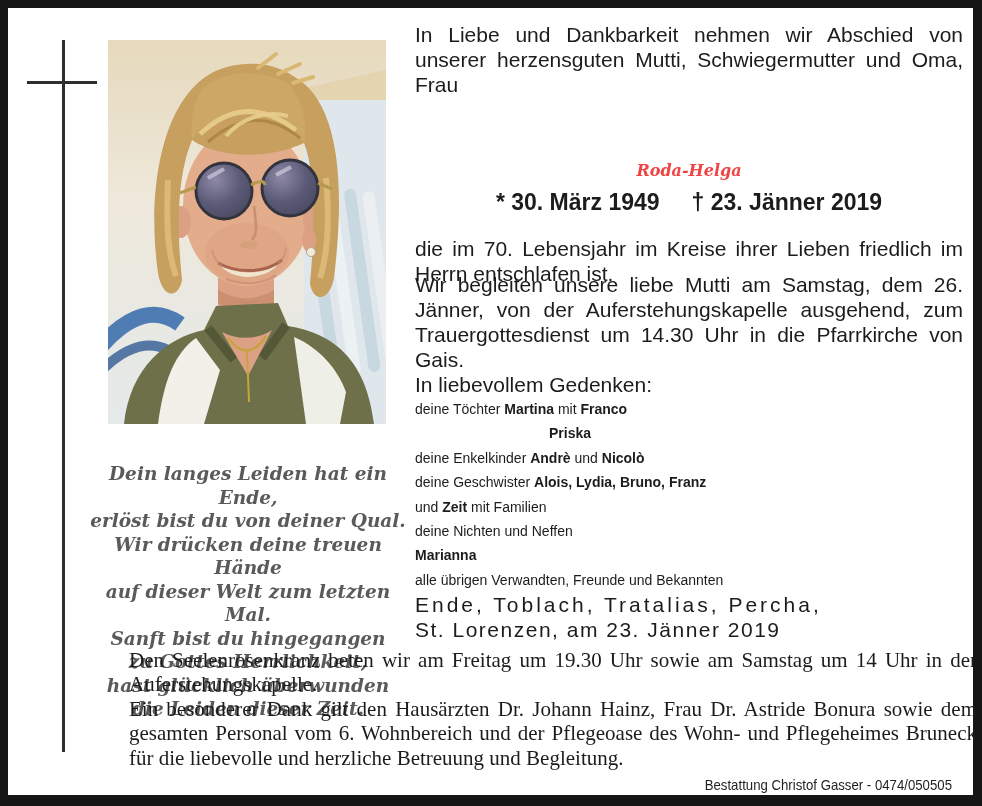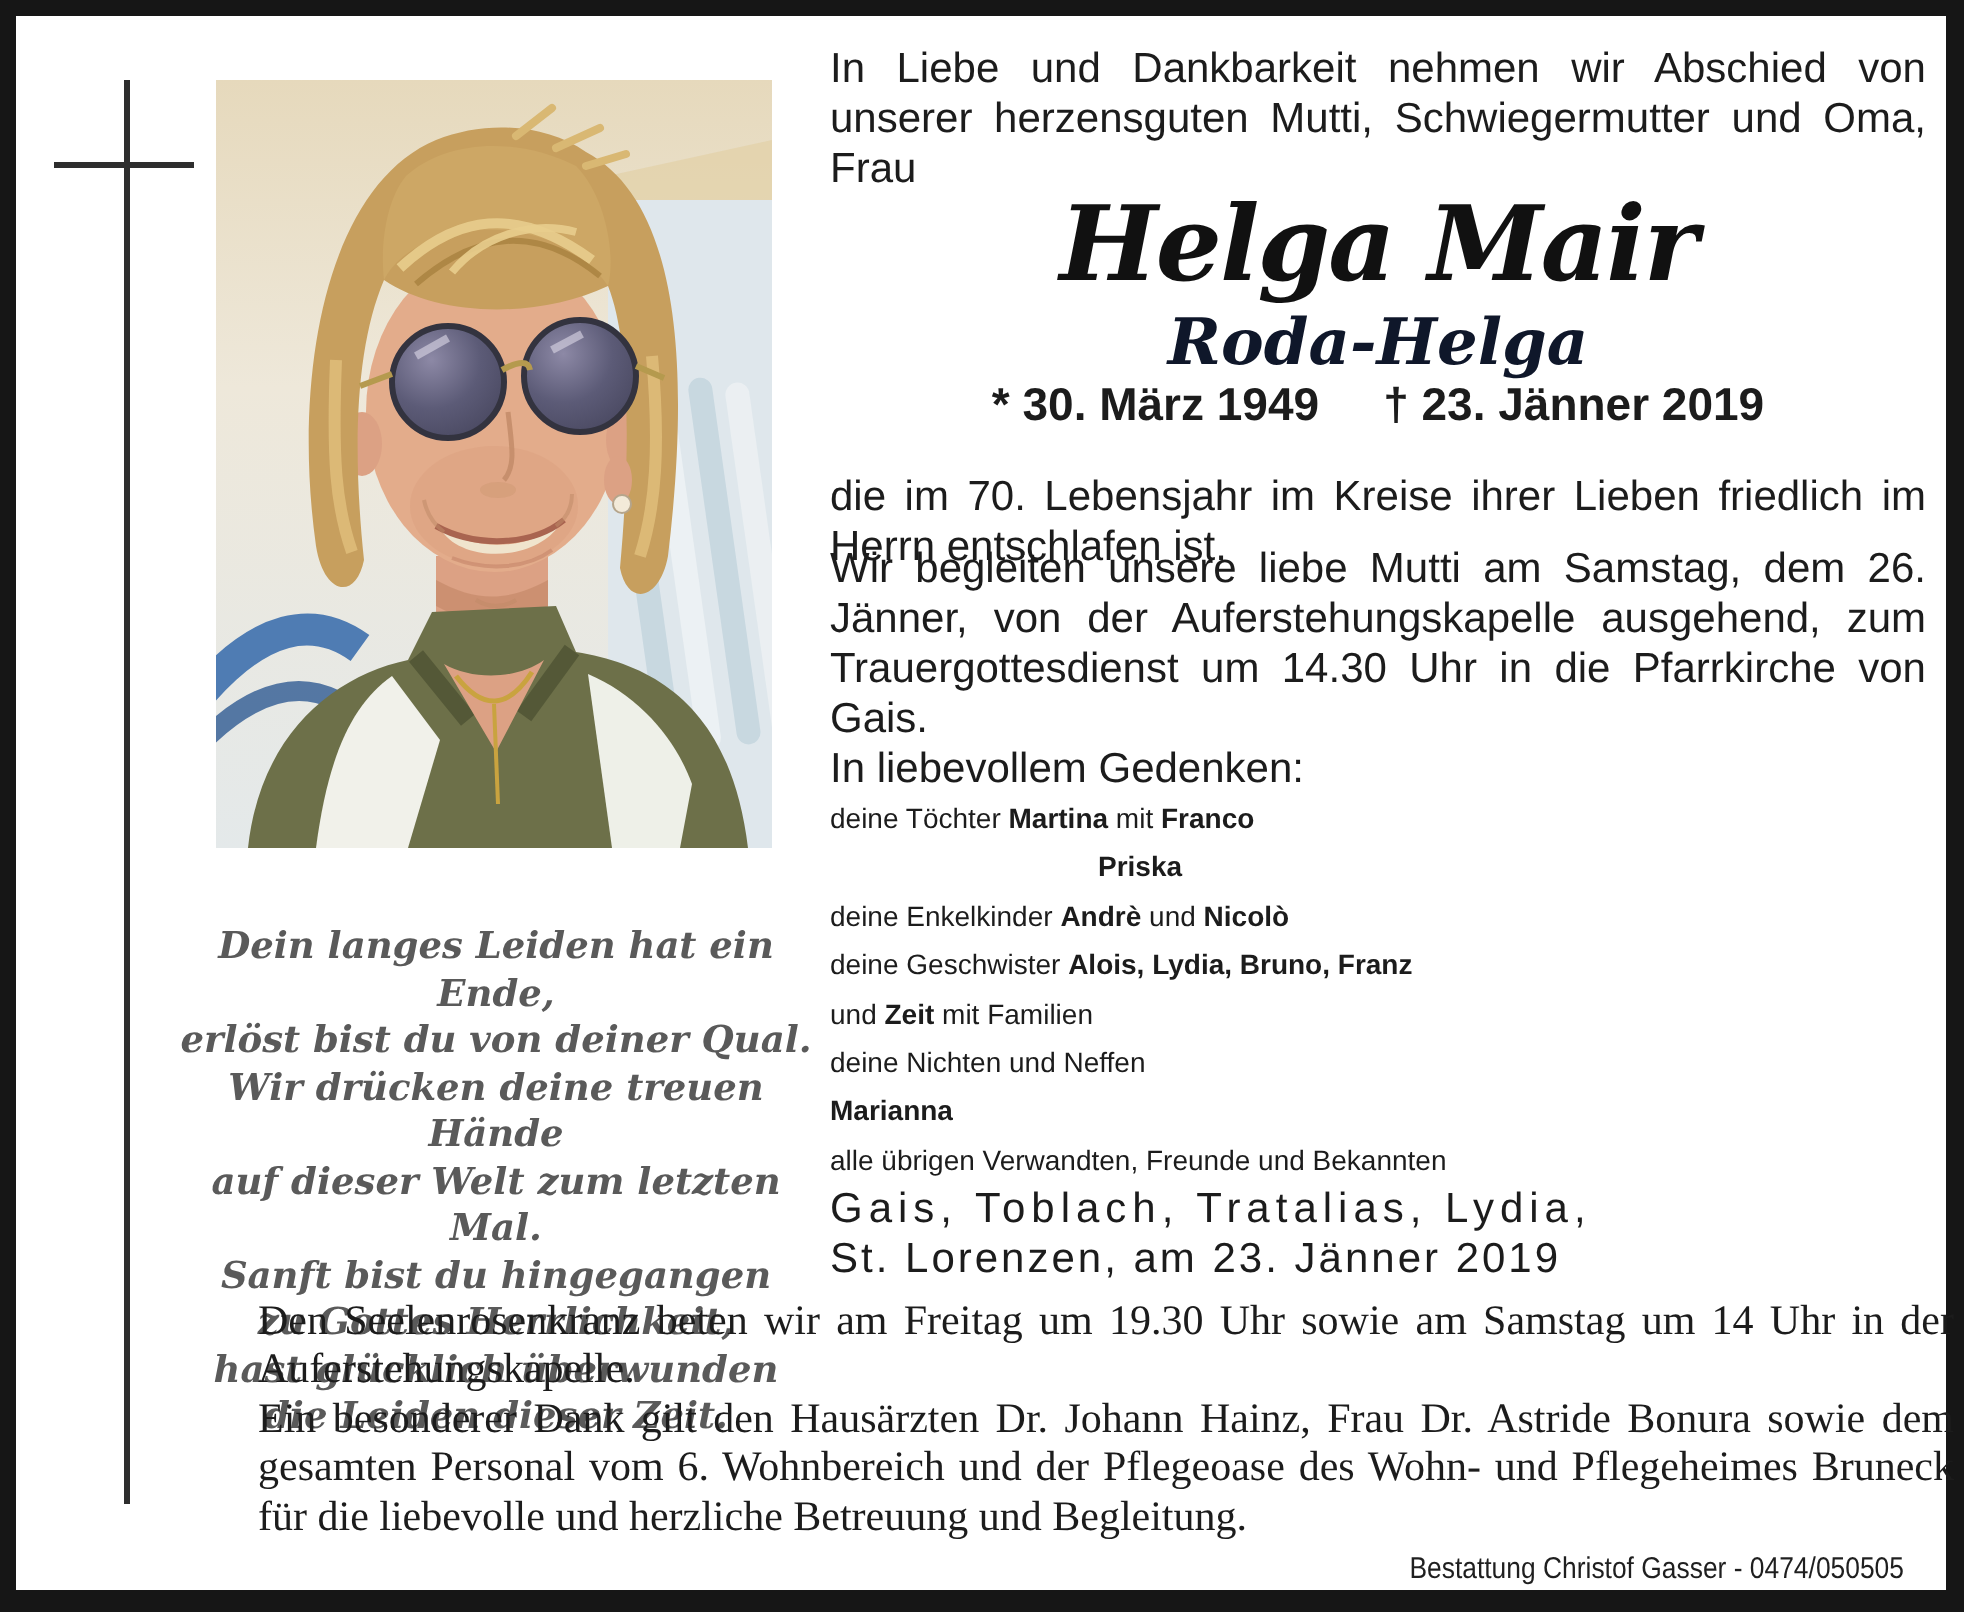--- a/index.html
+++ b/index.html
@@ -33,21 +33,21 @@
   .jtext{font-size:21px;line-height:25px;text-align:justify;}
   .intro{top:14px;}
   .name{
     top:86px;text-align:center;color:#111111;
     font-family:"DejaVu Serif",serif;font-style:italic;font-weight:bold;
     font-size:52px;line-height:58px;letter-spacing:-1px;
   }
   .nickname{
     top:150px;text-align:center;
     font-family:"DejaVu Serif",serif;font-style:italic;font-weight:bold;
-    font-size:32px;line-height:26px;color:#0f172a;
+    font-size:16px;line-height:26px;color:#ef4444;
   }
   .dates{top:181px;text-align:center;font-weight:bold;font-size:23px;line-height:26px;}
   .dates .gap{display:inline-block;width:32px;}
   .passing{top:212px;margin-top:16px;}
   .funeral{top:264px;}
   .gedenken{top:364px;font-size:21px;line-height:25px;}
   .family{top:389px;font-size:14px;line-height:24.4px;}
   .family .b{font-weight:bold;}
   .family .indent{padding-left:134px;}
   .places{top:584px;font-size:21px;line-height:25.4px;}
@@ -156,21 +156,20 @@
     <div>Wir drücken deine treuen Hände</div>
     <div>auf dieser Welt zum letzten Mal.</div>
     <div>Sanft bist du hingegangen</div>
     <div>zu Gottes Herrlichkeit,</div>
     <div>hast glücklich überwunden</div>
     <div>die Leiden dieser Zeit.</div>
   </div>
 
   <div class="rblock jtext intro">In Liebe und Dankbarkeit nehmen wir Abschied von unserer herzensguten Mutti, Schwiegermutter und Oma, Frau</div>
 
-  <div class="rblock name">Helga Mair</div>
 
   <div class="rblock nickname">Roda-Helga</div>
 
   <div class="rblock dates">
     <span>* 30. März 1949</span><span class="gap"></span><span>† 23. Jänner 2019</span>
   </div>
 
   <div class="rblock jtext passing">die im 70. Lebensjahr im Kreise ihrer Lieben friedlich im Herrn entschlafen ist.</div>
 
   <div class="rblock jtext funeral">Wir begleiten unsere liebe Mutti am Samstag, dem 26. Jänner, von der Auferstehungskapelle ausgehend, zum Trauergottesdienst um 14.30 Uhr in die Pfarrkirche von Gais.</div>
@@ -182,21 +181,21 @@
     <div class="indent"><span class="b">Priska</span></div>
     <div><span>deine Enkelkinder </span><span class="b">Andrè</span><span> und </span><span class="b">Nicolò</span></div>
     <div><span>deine Geschwister </span><span class="b">Alois, Lydia, Bruno, Franz</span></div>
     <div><span>und </span><span class="b">Zeit</span><span> mit Familien</span></div>
     <div><span>deine Nichten und Neffen</span></div>
     <div><span class="b">Marianna</span></div>
     <div><span>alle übrigen Verwandten, Freunde und Bekannten</span></div>
   </div>
 
   <div class="rblock places">
-    <div class="l1">Gais, Toblach, Tratalias, Lydia,</div>
+    <div class="l1">Ende, Toblach, Tratalias, Percha,</div>
     <div class="l2">St. Lorenzen, am 23. Jänner 2019</div>
   </div>
 
   <div class="bottom">
     <p>Den Seelenrosenkranz beten wir am Freitag um 19.30 Uhr sowie am Samstag um 14 Uhr in der Auferstehungskapelle.</p>
     <p>Ein besonderer Dank gilt den Hausärzten Dr. Johann Hainz, Frau Dr. Astride Bonura sowie dem gesamten Personal vom 6. Wohnbereich und der Pflegeoase des Wohn- und Pflegeheimes Bruneck für die liebevolle und herzliche Betreuung und Begleitung.</p>
   </div>
 
   <div class="credit">Bestattung Christof Gasser - 0474/050505</div>
 

